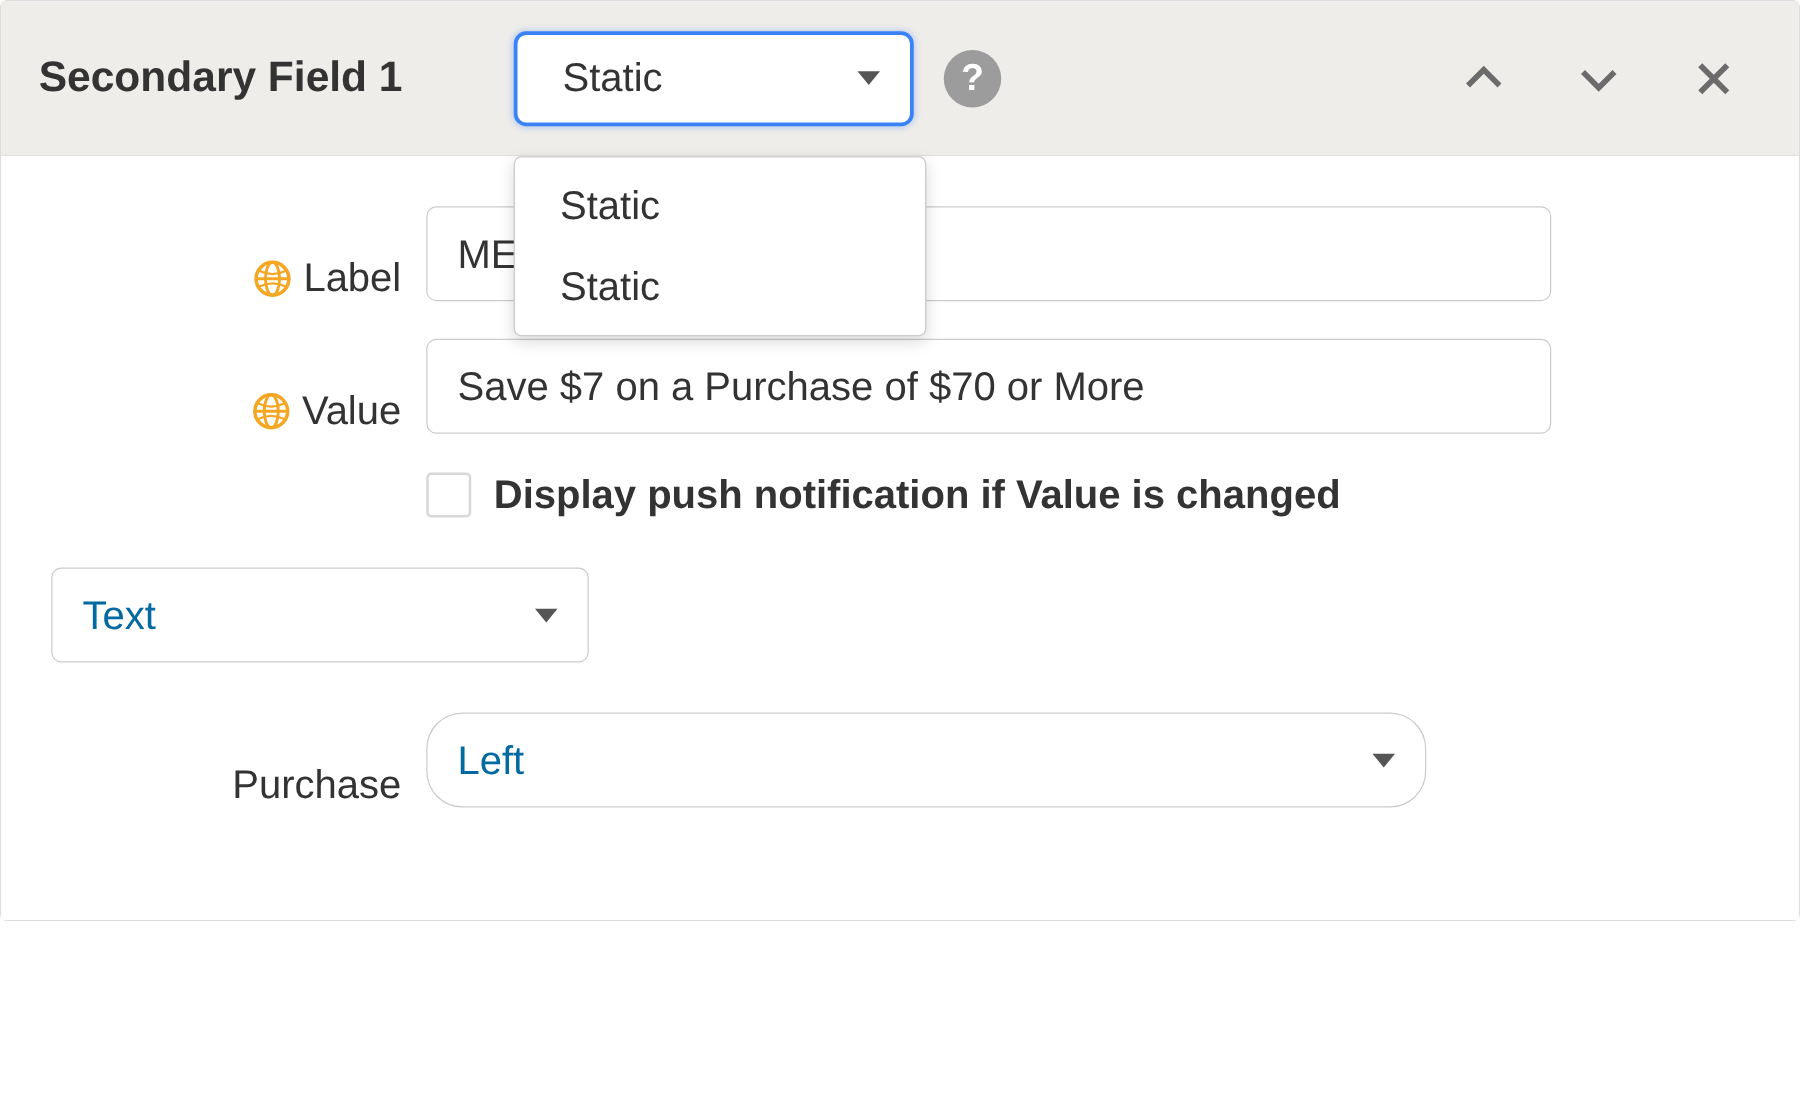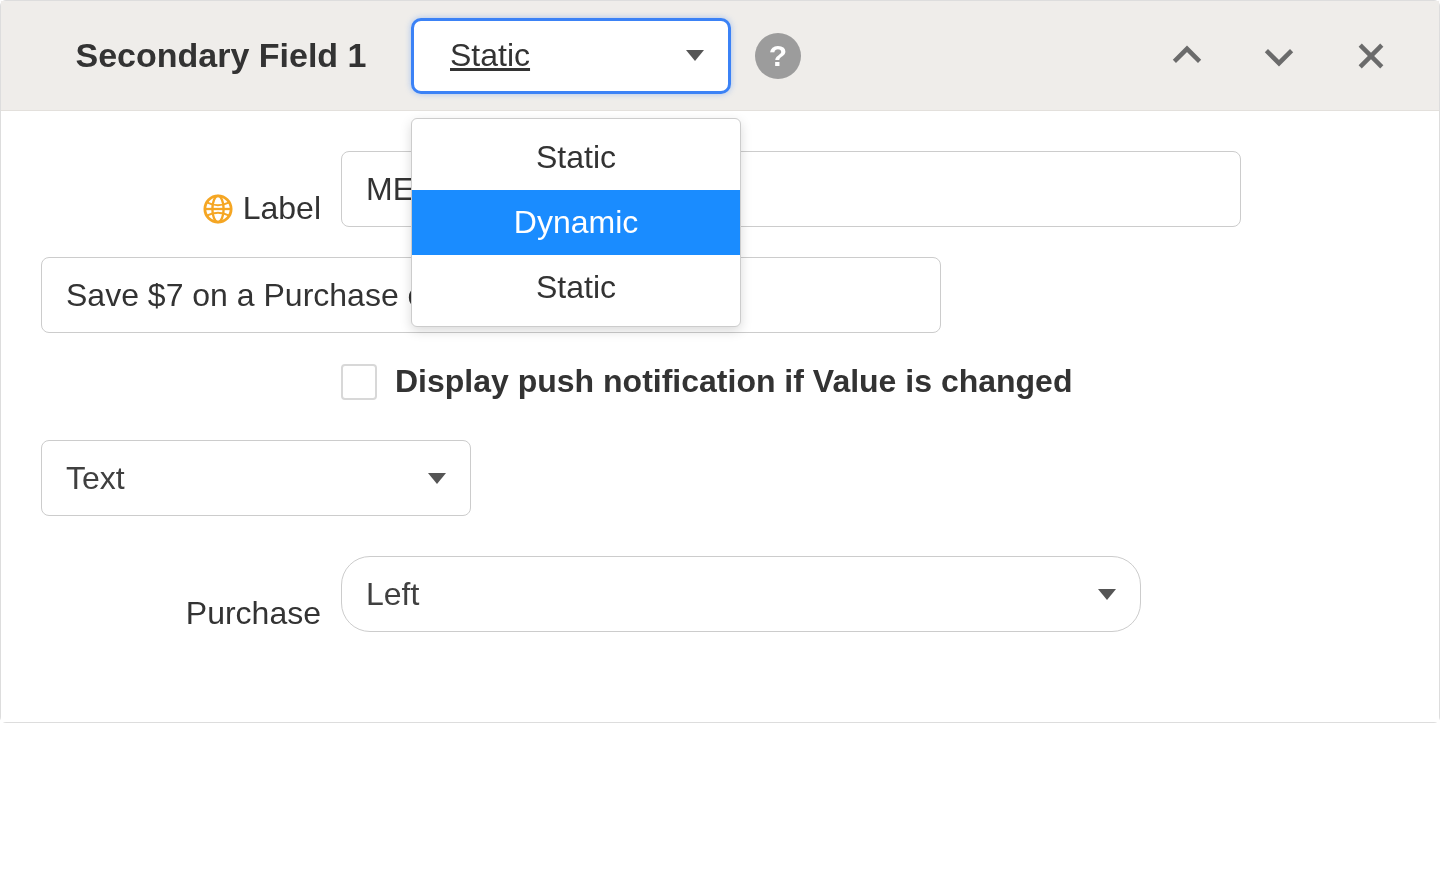--- a/index.html
+++ b/index.html
@@ -19,34 +19,32 @@
       border: 1px solid #ddd;
       border-radius: 6px;
       overflow: visible;
     }
     .panel-header {
       display: flex;
       align-items: center;
       background: #efedea;
       padding: 12px 30px;
       border-bottom: 1px solid #e3e0dc;
-      height: 110px;
-      text-align: center;
+      height: 124px;
     }
     .panel-title {
       font-weight: 700;
       font-size: 34px;
       color: #333;
       flex: 0 0 auto;
       width: 380px;
     }
     .header-dropdown {
       position: relative;
       flex: 0 0 auto;
-      text-decoration: underline;
     }
     .header-select {
       width: 320px;
       height: 76px;
       border: 3px solid #3b82f6;
       border-radius: 10px;
       background: #fff;
       display: flex;
       align-items: center;
       justify-content: space-between;
@@ -170,21 +168,21 @@
       max-width: 900px;
       height: 76px;
       border: 1px solid #ccc;
       border-radius: 8px;
       background: #fff;
       display: flex;
       align-items: center;
       justify-content: space-between;
       padding: 0 24px;
       font-size: 32px;
-      color: #404040;
+      color: #0369a1;
       cursor: pointer;
     }
     .select-narrow {
       max-width: 430px;
     }
     .checkbox-row {
       display: flex;
       align-items: center;
       gap: 18px;
     }
@@ -215,21 +213,20 @@
     <div class="panel-title">Secondary Field 1</div>
 
     <div class="header-dropdown">
       <div class="header-select">
         <span>Static</span>
         <span class="caret-down"></span>
       </div>
 
       <div class="dropdown-menu">
         <div class="dropdown-item">Static</div>
-        <div class="dropdown-item highlighted">Dynamic</div>
         <div class="dropdown-item">Static</div>
       </div>
     </div>
 
     <div class="help-circle">?</div>
 
     <div class="header-actions">
       <button class="action-btn">
         <svg viewBox="0 0 40 40">
             <polyline points="6,26 20,12 34,26"></polyline>
@@ -261,20 +258,30 @@
           <path d="M4 23 Q16 17 28 23" fill="none" stroke="#f5a623" stroke-width="2"></path>
         </svg>
         <span class="form-label">Label</span>
       </div>
       <div class="form-control-col">
         <input type="text" class="text-input" value="MEMBER REWARDS" style="">
       </div>
     </div>
 
     <div class="form-row">
+      <div class="form-label-col">
+        <svg class="globe-icon" viewBox="0 0 32 32">
+          <circle cx="16" cy="16" r="14" fill="none" stroke="#f5a623" stroke-width="3"></circle>
+          <ellipse cx="16" cy="16" rx="6" ry="14" fill="none" stroke="#f5a623" stroke-width="2.5"></ellipse>
+          <line x1="2" y1="16" x2="30" y2="16" stroke="#f5a623" stroke-width="2.5"></line>
+          <path d="M4 9 Q16 15 28 9" fill="none" stroke="#f5a623" stroke-width="2"></path>
+          <path d="M4 23 Q16 17 28 23" fill="none" stroke="#f5a623" stroke-width="2"></path>
+        </svg>
+        <span class="form-label">Value</span>
+      </div>
       <div class="form-control-col">
         <input type="text" class="text-input" value="Save $7 on a Purchase of $70 or More" style="">
       </div>
     </div>
 
     <div class="form-row">
       <div class="form-label-col"></div>
       <div class="form-control-col">
         <div class="checkbox-row">
           <div class="checkbox"></div>

